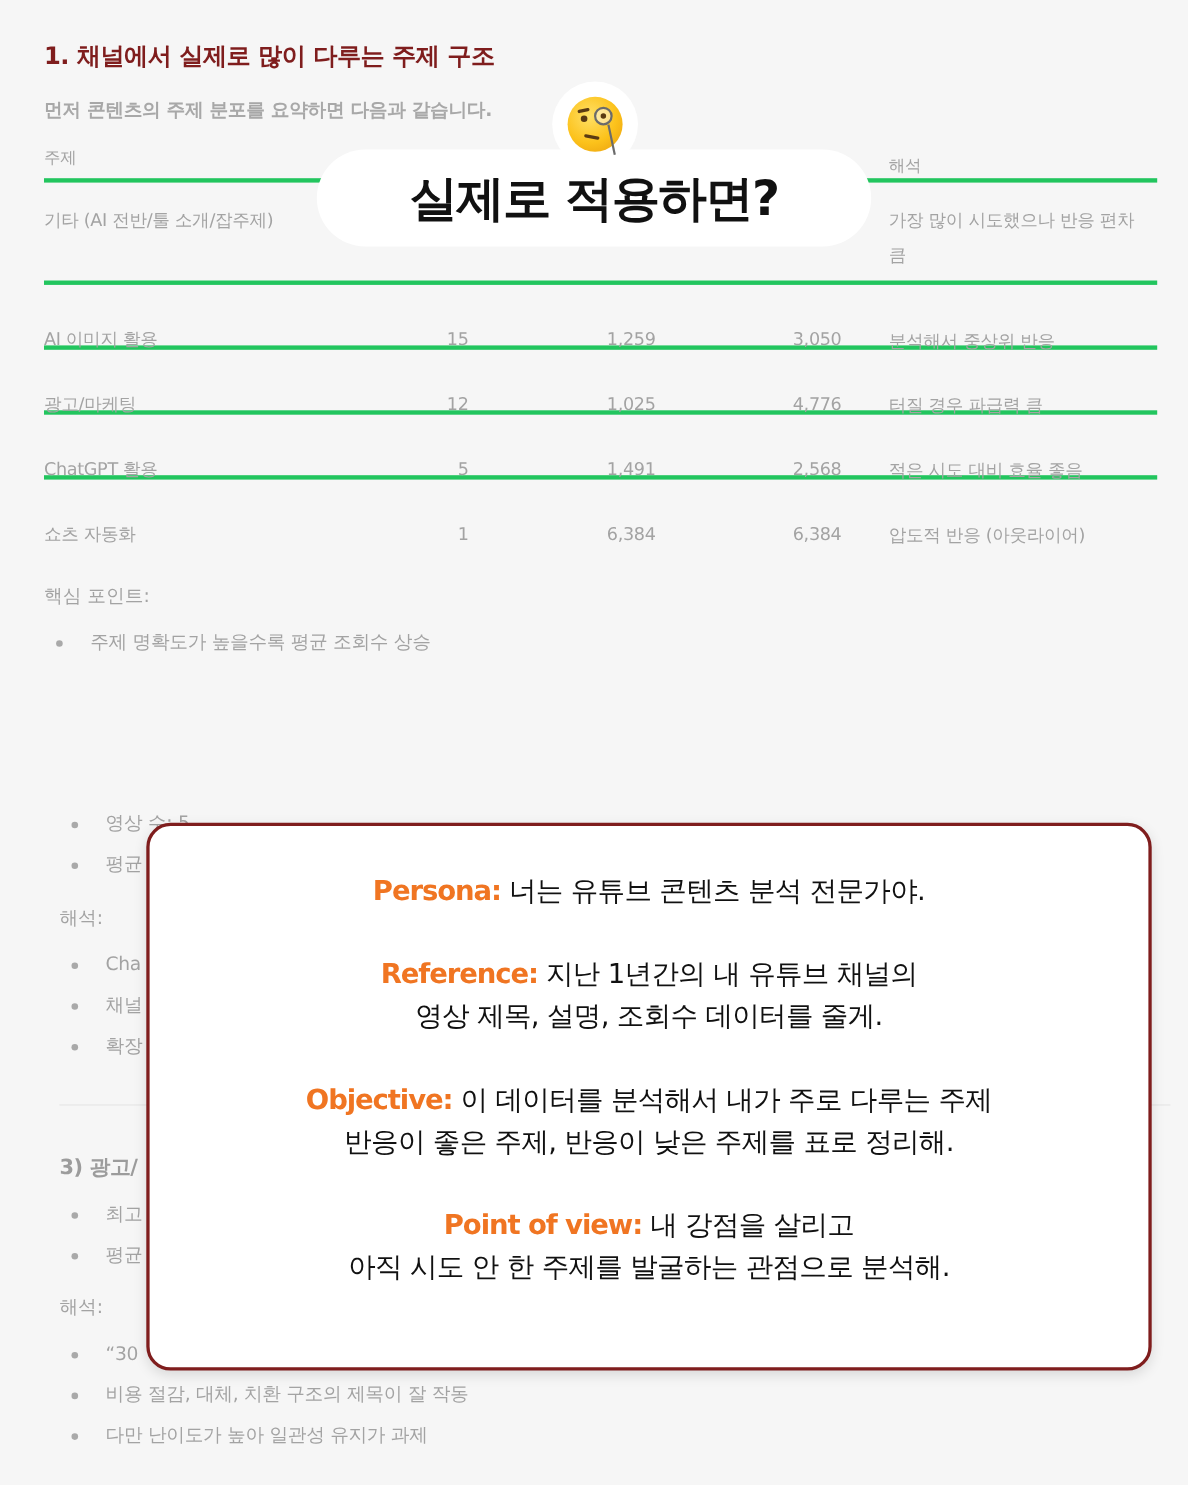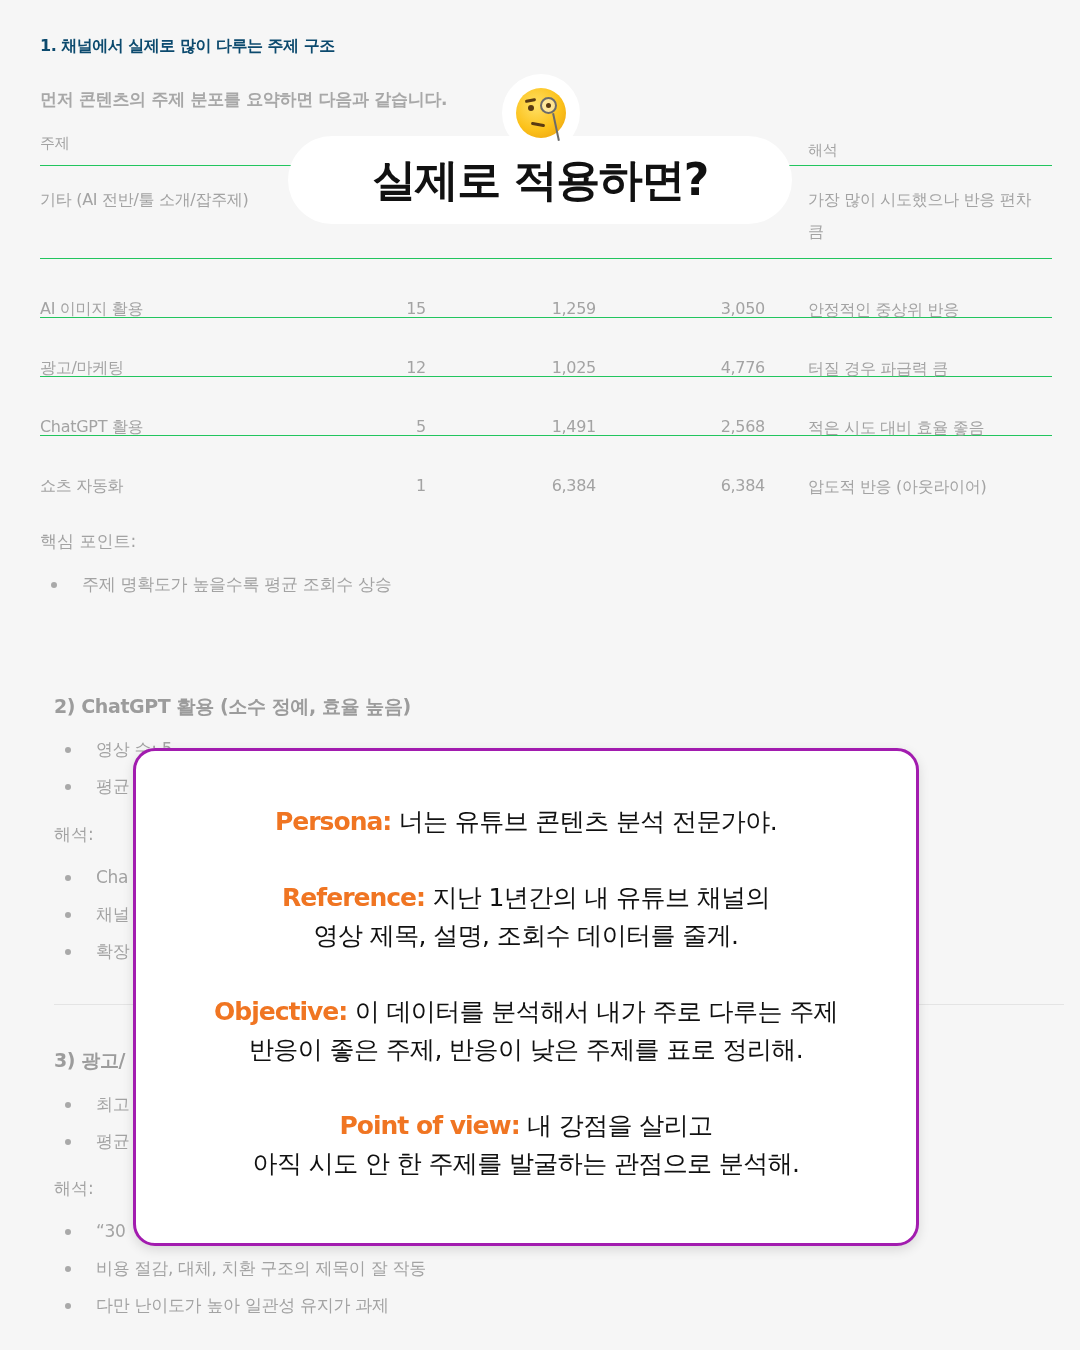--- a/index.html
+++ b/index.html
@@ -6,30 +6,30 @@
     html, body { width: 1080px; height: 1350px; overflow: hidden; }
     body {
       background: #f6f6f6;
       font-family: "DejaVu Sans", "Liberation Sans", sans-serif;
       color: #9a9a9a;
       position: relative;
     }
     .doc { position: absolute; left: 0; top: 0; width: 1080px; height: 1350px; }
     .h1 {
       position: absolute; left: 40px; top: 36px;
-      font-size: 16px; font-weight: bold; color: #0c4a6e;
+      font-size: 22px; font-weight: bold; color: #7f1d1d;
       letter-spacing: -0.5px;
     }
     .intro {
       position: absolute; left: 40px; top: 88px;
       font-size: 17px; color: #a8a8a8; letter-spacing: -0.3px; font-weight: bold;
     }
     
     .tbl { position: absolute; left: 40px; top: 128px; width: 1012px; }
-    .tbl .row { position: relative; border-bottom: 1px solid #22c55e; }
+    .tbl .row { position: relative; border-bottom: 4px solid #22c55e; }
     .tbl .cell { position: absolute; font-size: 16px; color: #a3a3a3; letter-spacing: -0.3px; }
     .tbl .c-topic { left: 0; }
     .tbl .c-count { right: 626px; text-align: right; }
     .tbl .c-avg { right: 456px; text-align: right; }
     .tbl .c-max { right: 287px; text-align: center; }
     .tbl .c-note { left: 768px; width: 240px; line-height: 32px; }
     .tbl .hdr { height: 38px; }
     .tbl .hdr .cell { top: 6px; font-size: 15px; }
     .tbl .r0 { height: 93px; }
     .tbl .r0 .cell { top: 18px; line-height: 32px; }
@@ -73,24 +73,24 @@
     }
     .emoji-face .eye-l { position: absolute; left: 12px; top: 17px; width: 6px; height: 6px; background: #5a3a12; border-radius: 50%; }
     .emoji-face .brow-l { position: absolute; left: 9px; top: 11px; width: 11px; height: 3px; background: #5a3a12; border-radius: 2px; transform: rotate(-12deg); }
     .emoji-face .mono { position: absolute; left: 24px; top: 9px; width: 17px; height: 17px; border-radius: 50%; border: 2px solid #6b6b6b; background: rgba(255,255,255,0.45); }
     .emoji-face .eye-r { position: absolute; left: 30px; top: 15px; width: 5px; height: 5px; background: #5a3a12; border-radius: 50%; }
     .emoji-face .chain { position: absolute; left: 39px; top: 25px; width: 2px; height: 28px; background: #6b6b6b; transform: rotate(-12deg); }
     .emoji-face .mouth { position: absolute; left: 15px; top: 35px; width: 14px; height: 3px; background: #5a3a12; border-radius: 2px; transform: rotate(10deg); }
 
     
     .card {
-      position: absolute; left: 133px; top: 748px; width: 786px; height: 498px;
-      background: #ffffff; border: 3px solid #a21caf; border-radius: 22px;
+      position: absolute; left: 133px; top: 748px; width: 914px; height: 498px;
+      background: #ffffff; border: 3px solid #7f1d1d; border-radius: 22px;
       box-shadow: 0 4px 12px rgba(0,0,0,0.12);
-      text-align: center; padding-top: 52px;
+      text-align: center; padding-top: 40px;
     }
     .card .para { font-size: 25px; line-height: 38px; color: #111111; letter-spacing: -0.6px; margin-bottom: 38px; }
     .card .key { color: #f07522; font-weight: bold; letter-spacing: -1px; }
   </style>
 </head>
 <body>
 
 <div class="doc">
   <div class="h1">1. 채널에서 실제로 많이 다루는 주제 구조</div>
   <div class="intro">먼저 콘텐츠의 주제 분포를 요약하면 다음과 같습니다.</div>
@@ -102,21 +102,21 @@
     </div>
     <div class="row r0">
       <span class="cell c-topic">기타 (AI 전반/툴 소개/잡주제)</span>
       <span class="cell c-note">가장 많이 시도했으나 반응 편차 큼</span>
     </div>
     <div class="row rn">
       <span class="cell c-topic">AI 이미지 활용</span>
       <span class="cell c-count">15</span>
       <span class="cell c-avg">1,259</span>
       <span class="cell c-max">3,050</span>
-      <span class="cell c-note">안정적인 중상위 반응</span>
+      <span class="cell c-note">분석해서 중상위 반응</span>
     </div>
     <div class="row rn">
       <span class="cell c-topic">광고/마케팅</span>
       <span class="cell c-count">12</span>
       <span class="cell c-avg">1,025</span>
       <span class="cell c-max">4,776</span>
       <span class="cell c-note">터질 경우 파급력 큼</span>
     </div>
     <div class="row rn">
       <span class="cell c-topic">ChatGPT 활용</span>
@@ -132,21 +132,20 @@
       <span class="cell c-max">6,384</span>
       <span class="cell c-note">압도적 반응 (아웃라이어)</span>
     </div>
   </div>
 
   <div class="kp-title">핵심 포인트:</div>
   <ul class="bl kp-list">
     <li>주제 명확도가 높을수록 평균 조회수 상승</li>
   </ul>
 
-  <div class="h3 s2-title">2) ChatGPT 활용 (소수 정예, 효율 높음)</div>
   <ul class="bl s2-list">
     <li>영상 수: 5</li>
     <li>평균</li>
   </ul>
   <div class="s2-int-label">해석:</div>
   <ul class="bl s2-int-list">
     <li>Cha</li>
     <li>채널</li>
     <li>확장</li>
   </ul>

